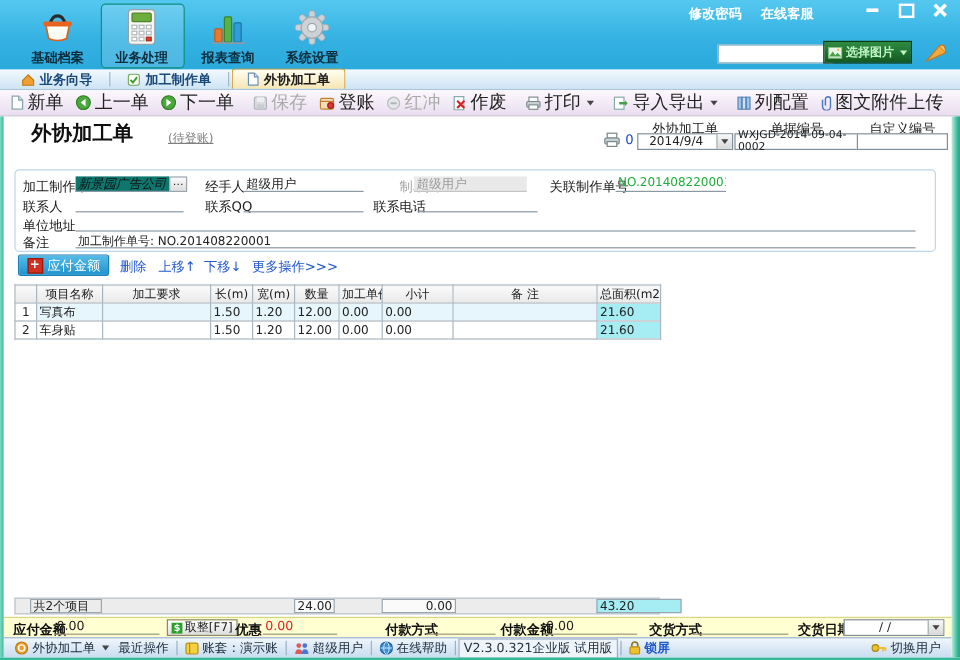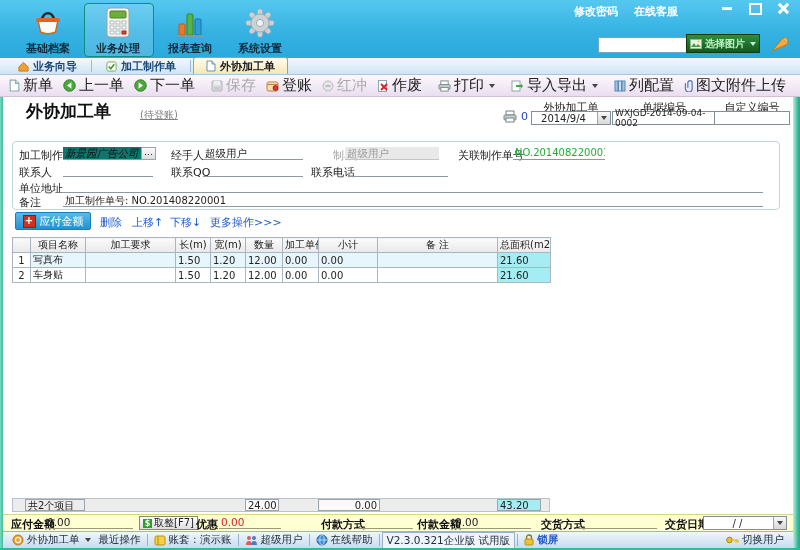--- a/index.html
+++ b/index.html
@@ -460,21 +460,21 @@
       <td></td>
       <td class="area">21.60</td>
     </tr>
   </tbody>
     </table>
 
   <div class="summary">
     <div class="sumbox" style="left:12px;width:60px;background:#ececec;">共2个项目</div>
     <div class="sumbox" style="left:232px;width:34px;">24.00</div>
     <div class="sumbox" style="left:305px;width:62px;text-align:right;">0.00</div>
-    <div class="sumbox" style="left:484px;width:44px;background:#a5edf3;">43.20</div>
+    <div class="sumbox" style="left:484px;width:71px;background:#a5edf3;">43.20</div>
   </div>
 
   <div class="payment">
     <div class="pl" style="left:8px;">应付金额</div>
     <div class="pv" style="left:42px;width:88px;">0.00</div>
     <div class="round-btn">
       <div class="dollar-ic">$</div>
       <span>取整[F7]</span>
     </div>
     <div class="pl" style="left:193px;">优惠</div>

